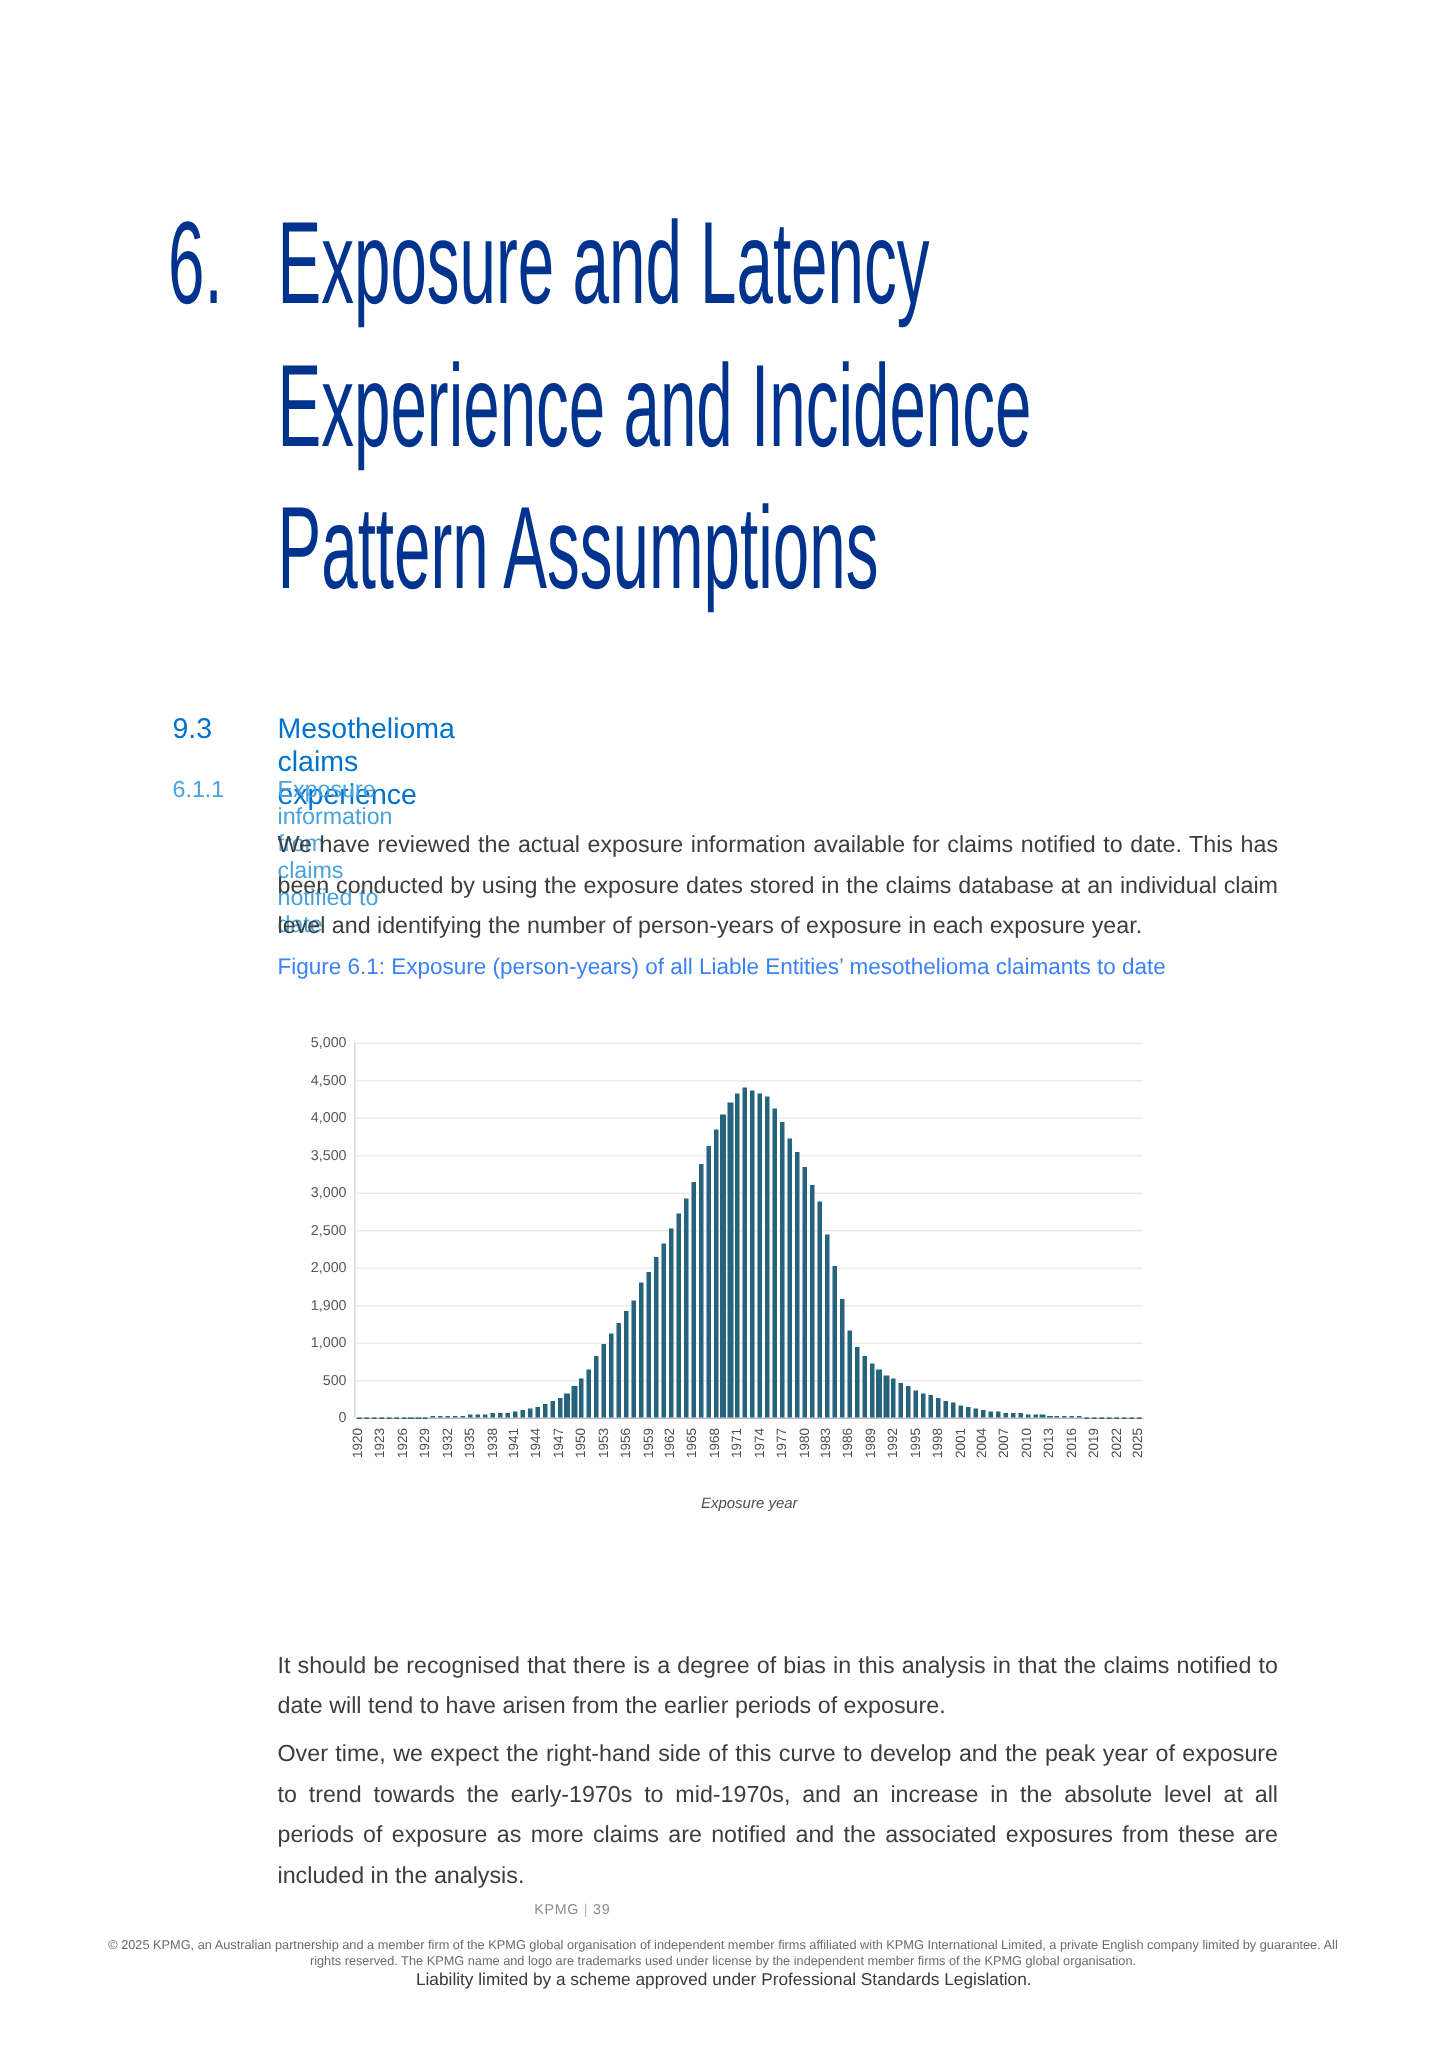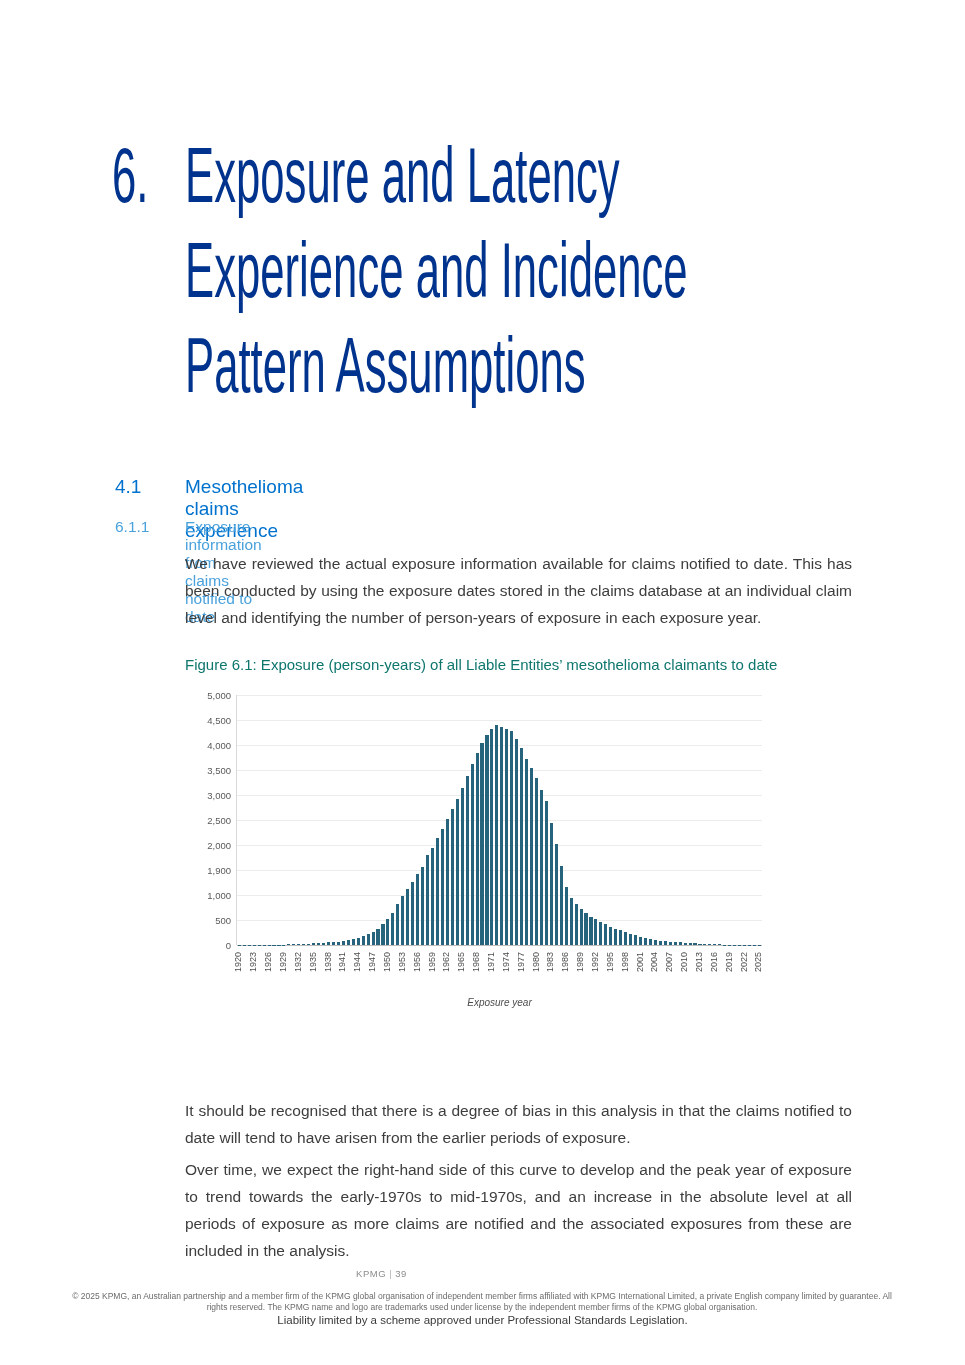--- a/index.html
+++ b/index.html
@@ -19,21 +19,21 @@
   .sec61  { position:absolute; top:476px; left:0; color:#0072CE; font-size:19px; }
   .sec61 .n { position:absolute; left:115px; top:0; }
   .sec61 .t { position:absolute; left:185px; top:0; }
   .sec611 { position:absolute; top:518px; left:0; color:#4AA2DC; font-size:15.5px; }
   .sec611 .n { position:absolute; left:115px; top:0; }
   .sec611 .t { position:absolute; left:185px; top:0; }
 
   .para { position:absolute; left:185px; width:667px; font-size:15.5px; line-height:27px;
           text-align:justify; color:#3d3d3d; }
   .p-intro { top:550px; }
-  .caption { position:absolute; left:185px; top:656px; color:#0f766e; font-size:15px; }
+  .caption { position:absolute; left:185px; top:636px; color:#3b82f6; font-size:15px; }
 
   .p-peak { top:1038px; }
   .p-bias { top:1097px; }
   .p-over { top:1156px; }
 
   
   .chart { position:absolute; left:195px; top:680px; width:600px; height:335px; }
   .gridline { position:absolute; height:1px; background:#ececec; }
   .gridline.zero { background:#bdbdbd; }
   .yaxisline { position:absolute; width:1px; background:#d9d9d9; }
@@ -59,21 +59,21 @@
   <div class="chapter">
     <div class="num">6.</div>
     <div class="lines">
       <div class="line">Exposure and Latency</div>
       <div class="line">Experience and Incidence</div>
       <div class="line">Pattern Assumptions</div>
     </div>
   </div>
 
   <div class="sec61">
-    <span class="n">4.1</span>
+    <span class="n">9.3</span>
     <span class="t">Mesothelioma claims experience</span>
   </div>
 
   <div class="sec611">
     <span class="n">6.1.1</span>
     <span class="t">Exposure information from claims notified to date</span>
   </div>
 
   <div class="para p-intro">We have reviewed the actual exposure information available for claims notified to date. This has been conducted by using the exposure dates stored in the claims database at an individual claim level and identifying the number of person-years of exposure in each exposure year.</div>
 

